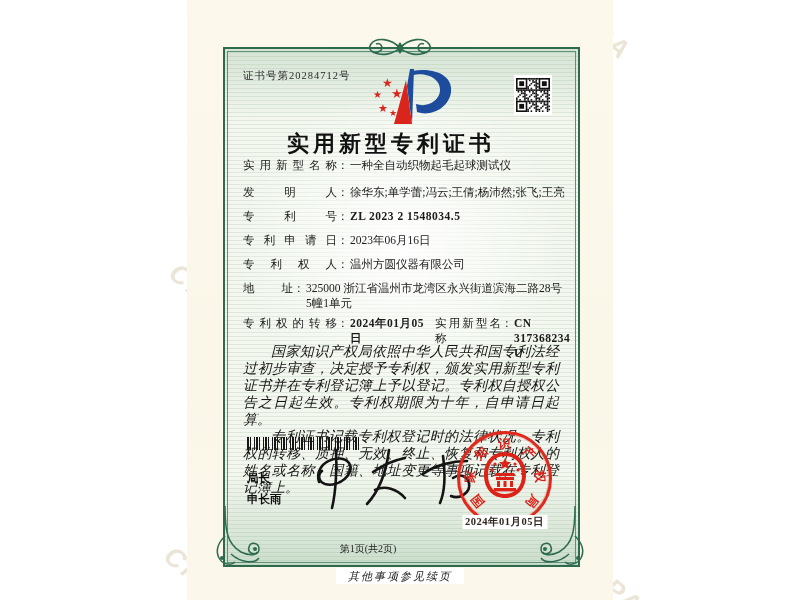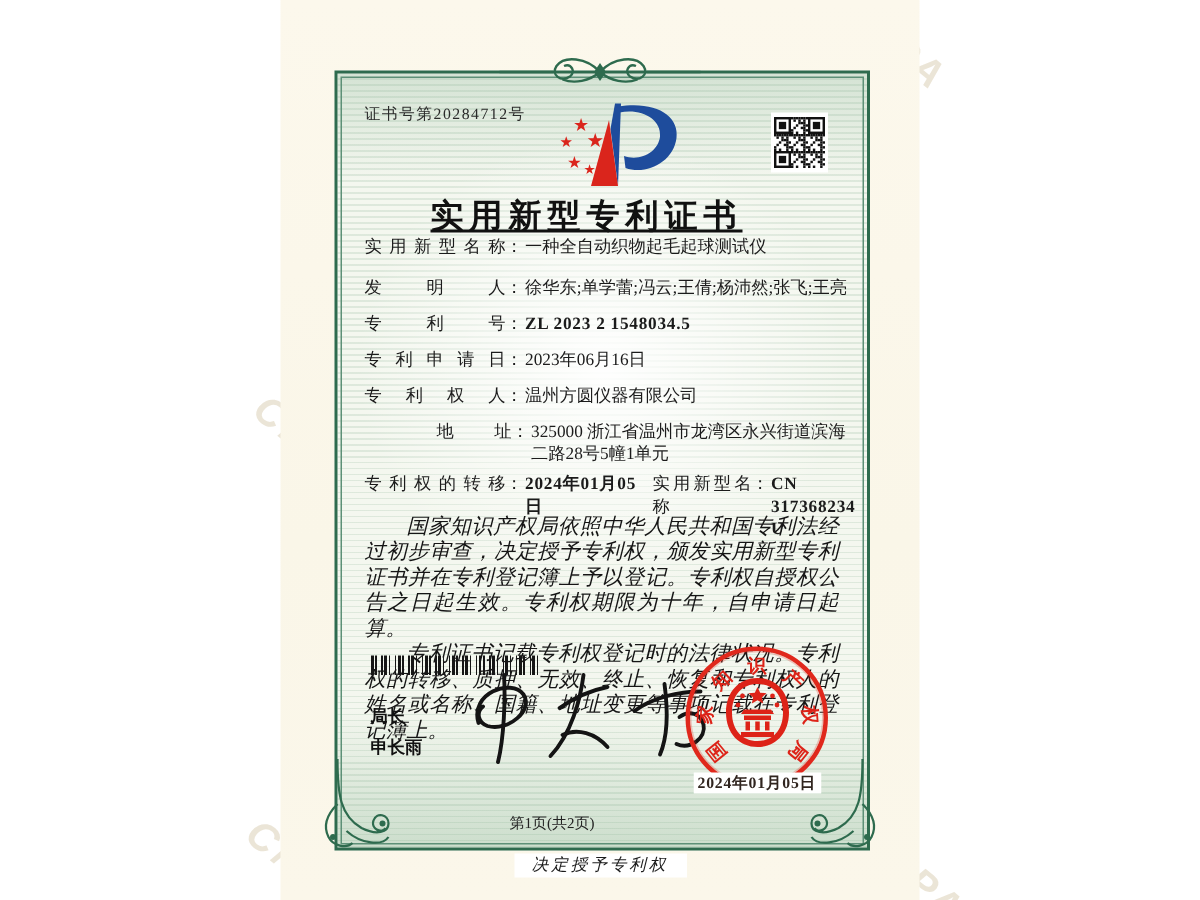--- a/index.html
+++ b/index.html
@@ -27,27 +27,27 @@
   .frame::after{content:"";position:absolute;inset:2px;border:1px solid #5d9077;pointer-events:none;}
 
   .flourish{position:absolute;pointer-events:none;}
 
   
   .certno{position:absolute;left:56px;top:69px;font-size:10.5px;letter-spacing:1px;color:#2a2a2a;}
   .logo{position:absolute;left:178px;top:64px;width:96px;height:66px;}
   .qr{position:absolute;left:327px;top:75px;width:38px;height:40px;background:#fff;padding:2px;box-sizing:border-box;}
   .qr svg{display:block;width:100%;height:100%;}
   .title{position:absolute;left:36px;width:336px;top:129px;text-align:center;
-         font-size:22px;font-weight:bold;letter-spacing:4px;color:#111;text-decoration:underline;}
+         font-size:22px;font-weight:bold;letter-spacing:4px;color:#111;}
 
   
   .fields{position:absolute;left:56px;top:158px;width:322px;font-size:11.5px;line-height:15px;}
   .row{display:flex;margin-bottom:9px;}
   .lbl{width:94px;text-align:justify;text-align-last:justify;flex:none;}
-  .lbl.narrow{width:50px;margin-left:48px;}
+  .lbl.narrow{width:50px;}
   .colon{flex:none;width:13px;}
   .val{flex:1;}
   .val.b{font-weight:bold;letter-spacing:0.5px;}
   .row.r1{margin-bottom:12px;}
   .row.addr{margin-bottom:5px;}
   .grantrow{display:flex;}
   .pair1{display:flex;width:192px;flex:none;}
   .pair1 .lbl{width:94px;}
   .pair2{display:flex;flex:1;}
   .pair2 .lbl{width:66px;}
@@ -400,17 +400,17 @@
             <rect x="21.5" y="31" width="3" height="6"></rect>
             <rect x="28" y="31" width="3" height="6"></rect>
           <rect x="12" y="38" width="22" height="3.4"></rect>
         </g>
       </svg>
       <div class="seal-date">2024年01月05日</div>
     </div>
 
     <div class="pagenote">第1页(共2页)</div>
     <div class="contnote">
-      <span>决定授予专利权</span>
+      <span>其他事项参见续页</span>
     </div>
 
   </div>
 </div>
 
 </body></html>

